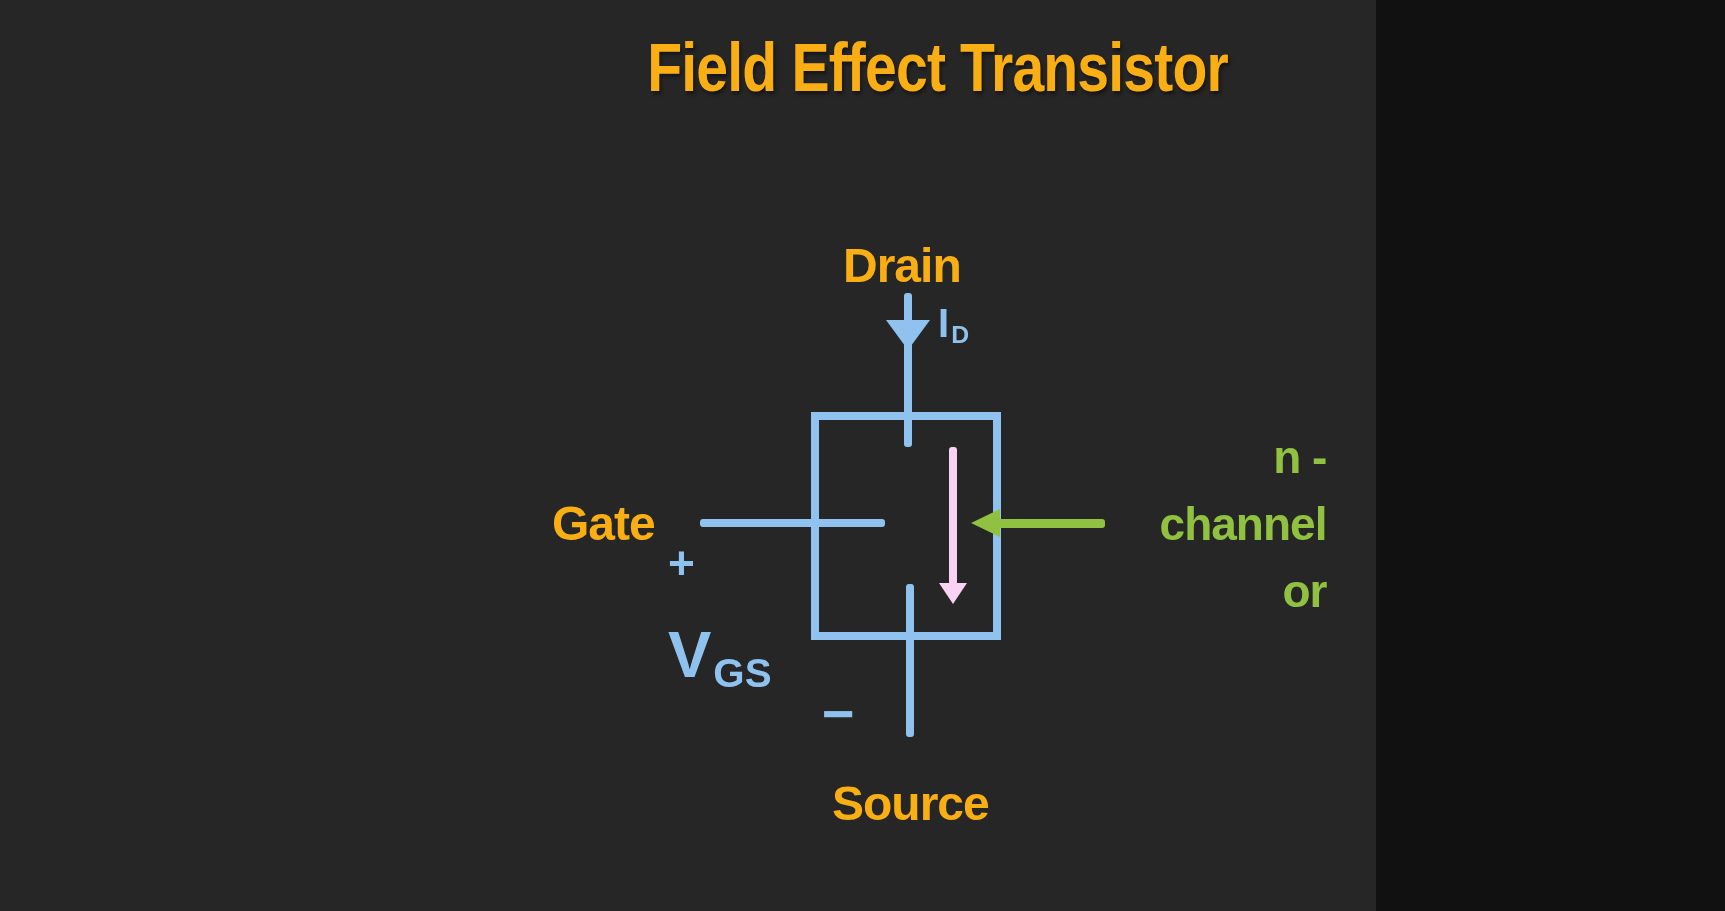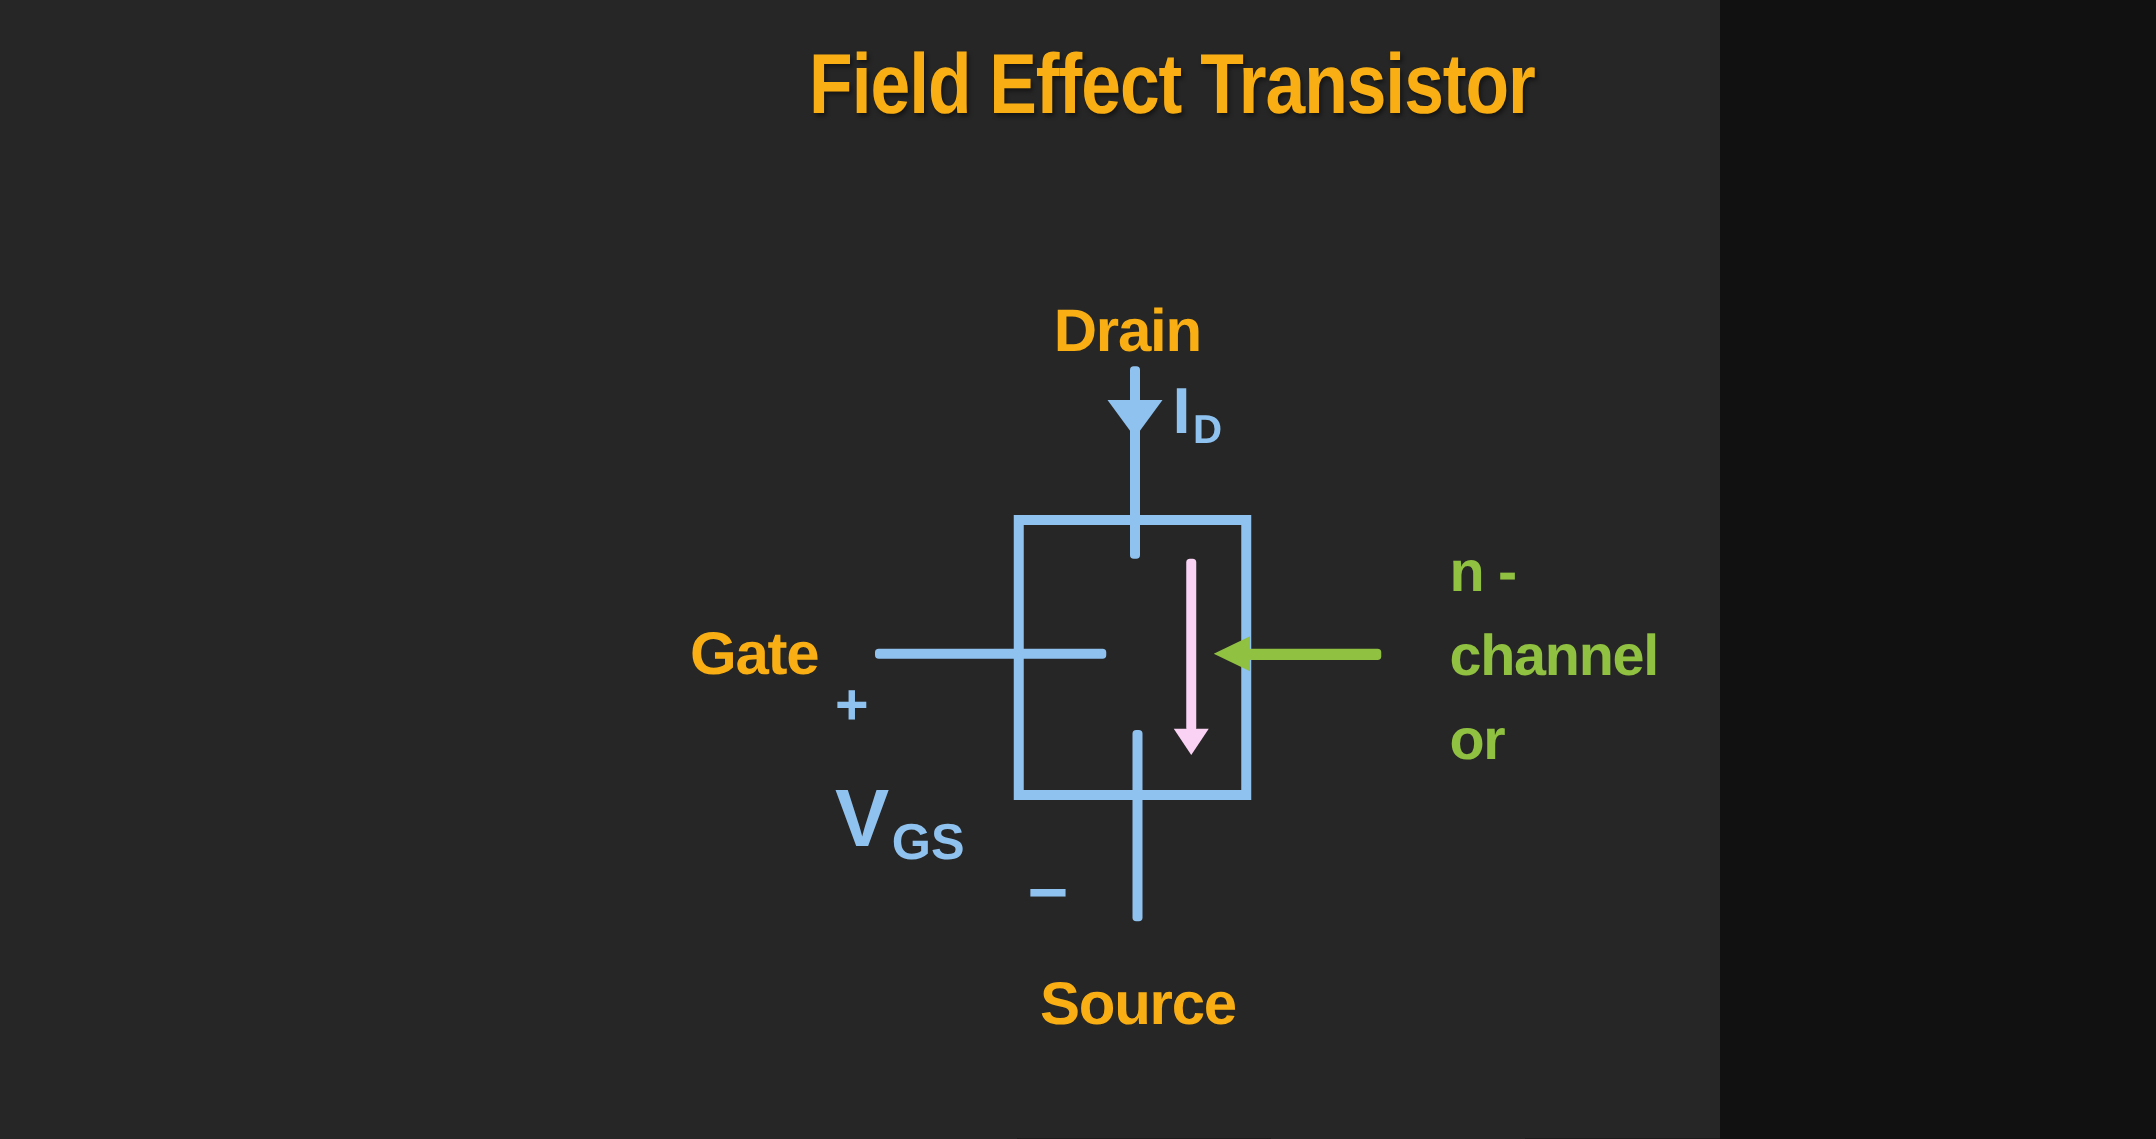--- a/index.html
+++ b/index.html
@@ -46,21 +46,21 @@
     font-size: 0.62em;
     font-weight: bold;
     vertical-align: -0.26em;
     margin-left: 2px;
   }
   .channel-note {
     position: absolute;
     left: 1243px;
     top: 424px;
     transform: translateX(-50%);
-    text-align: left;
+    text-align: right;
     font-size: 46px;
     font-weight: bold;
     color: #90C140;
     line-height: 67px;
     letter-spacing: -1px;
   }
   
   .wire {
     position: absolute;
     background: #8FC2EF;
@@ -101,21 +101,21 @@
   <div class="title-wrap">
     <span class="title">Field Effect Transistor</span>
   </div>
 
   <div class="lbl orange terminal" style="left:843px; top:242px;">Drain</div>
 
   <div class="lbl orange terminal" style="left:552px; top:500px;">Gate</div>
 
   <div class="lbl orange terminal" style="left:832px; top:780px;">Source</div>
 
-  <div class="lbl blue" style="left:938px; top:303px; font-size:52px;">
+  <div class="lbl blue" style="left:938px; top:303px; font-size:40px;">
     <span>I</span><span class="sub">D</span>
   </div>
 
   <div class="lbl blue" style="left:668px; top:622px; font-size:65px;">
     <span>V</span><span class="sub">GS</span>
   </div>
 
   <div class="lbl blue" style="left:668px; top:540px; font-size:46px;">+</div>
   <div class="lbl blue" style="left:822px; top:686px; font-size:56px;">−</div>
 

